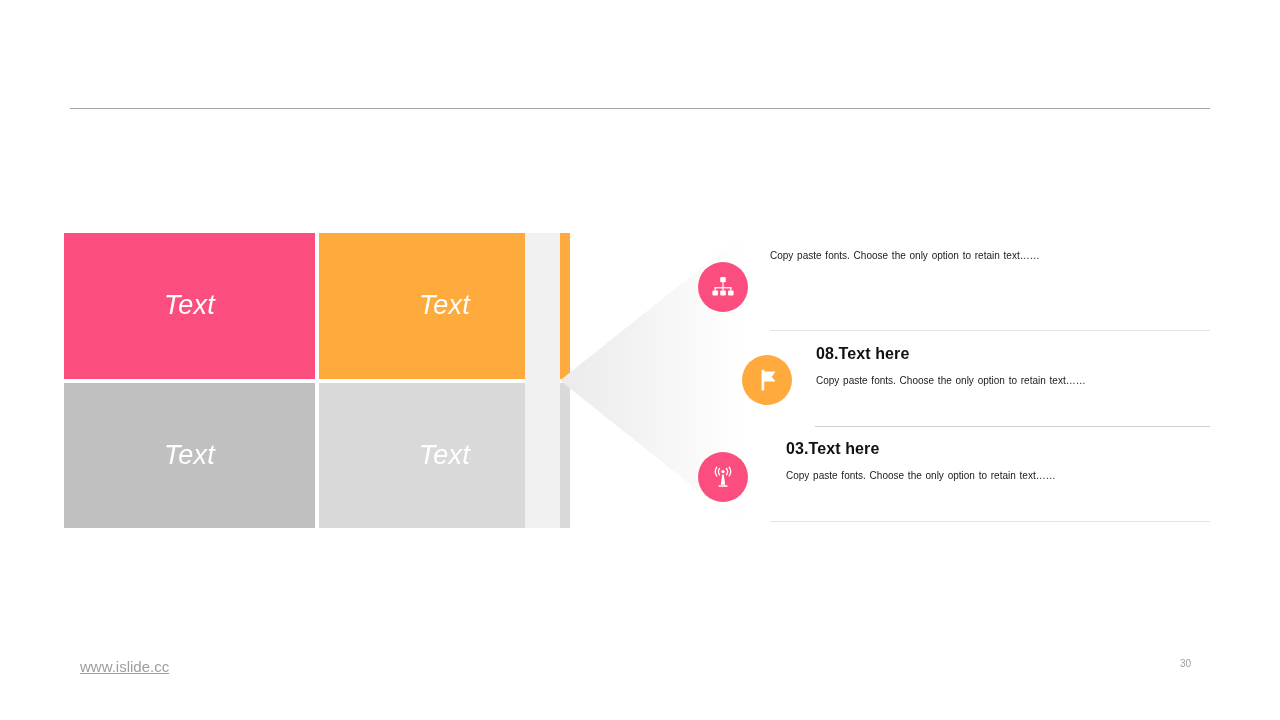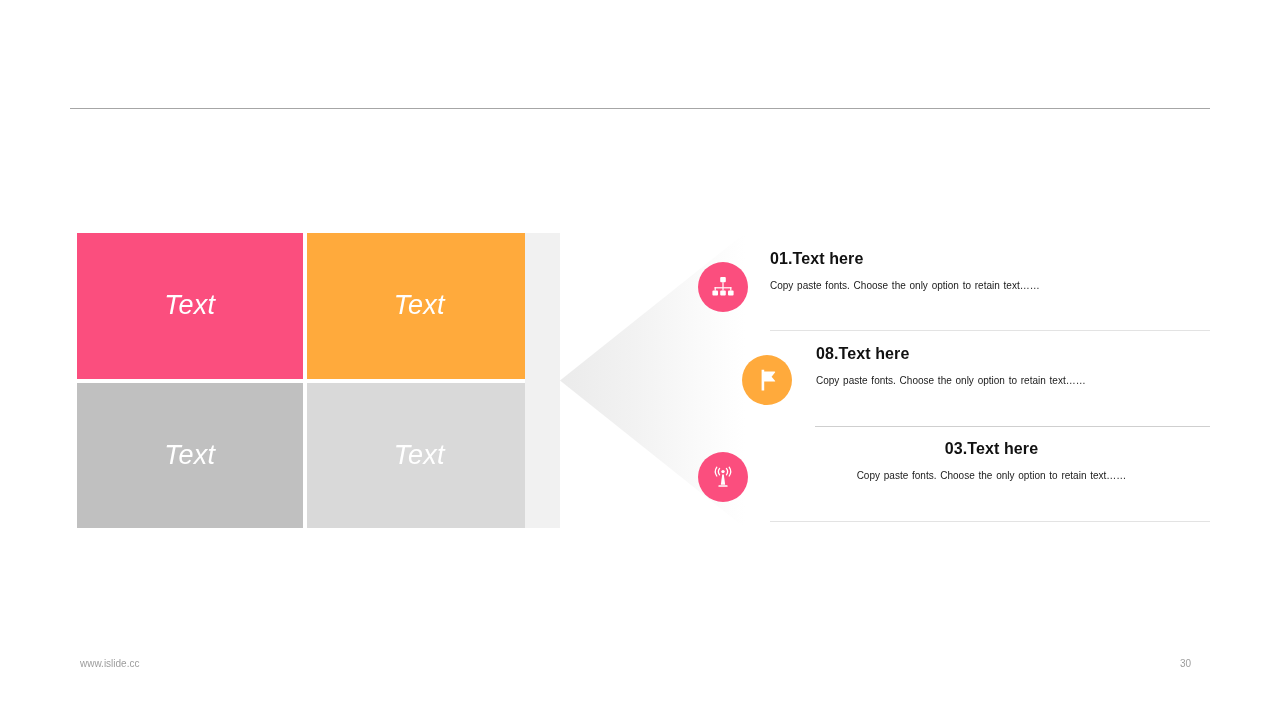--- a/index.html
+++ b/index.html
@@ -23,23 +23,23 @@
     left: 70px;
     top: 108px;
     width: 1140px;
     height: 1px;
     background: #a6a6a6;
   }
 
   
   .tile-grid {
     position: absolute;
-    left: 77px;
+    left: 64px;
     top: 233px;
-    width: 455px;
+    width: 506px;
     height: 295px;
     display: grid;
     grid-template-columns: 1fr 1fr;
     grid-template-rows: 1fr 1fr;
     gap: 4px;
   }
   .tile {
     display: flex;
     align-items: center;
     justify-content: center;
@@ -105,21 +105,21 @@
   .bubble.orange{ background: #ffaa3c; }
   .list-item.i1 .bubble { left: 0px; }
   .list-item.i2 .bubble { left: 44px; top: 10px; }
   .list-item.i3 .bubble { left: 0px; }
 
   .bubble svg { display: block; }
 
   .item-text { position: absolute; }
   .list-item.i1 .item-text { left: 72px; top: 0px;  width: 443px; }
   .list-item.i2 .item-text { left: 118px; top: 0px; width: 397px; }
-  .list-item.i3 .item-text { left: 72px; top: 0px;  width: 443px; text-align: center; }
+  .list-item.i3 .item-text { left: 88px; top: 0px;  width: 443px; }
 
   .item-title {
     font-size: 16px;
     font-weight: bold;
     color: #111111;
     letter-spacing: 0.1px;
     margin: 0 0 12px 0;
     white-space: nowrap;
   }
   .item-desc {
@@ -137,22 +137,23 @@
   }
   .divider.d1 { left: 770px; top: 330px;  width: 440px; background: #e3e3e3; }
   .divider.d2 { left: 815px; top: 426px;  width: 395px; background: #cfcfcf; }
   .divider.d3 { left: 770px; top: 521px;  width: 440px; background: #e3e3e3; }
 
   
   .footer-url {
     position: absolute;
     left: 80px;
     top: 658px;
-    font-size: 10px;
+    font-size: 15px;
     color: #9d9d9d;
+    text-decoration: underline;
   }
   .footer-page {
     position: absolute;
     left: 1180px;
     top: 658px;
     width: 30px;
     text-align: left;
     font-size: 10px;
     color: #9d9d9d;
   }
@@ -190,21 +191,20 @@
         <rect x="5.6" y="14.2" width="16.8" height="1.2" fill="#fff"></rect>
         <rect x="5.6" y="14.2" width="1.2" height="3.4" fill="#fff"></rect>
         <rect x="13.4" y="14.2" width="1.2" height="3.4" fill="#fff"></rect>
         <rect x="21.2" y="14.2" width="1.2" height="3.4" fill="#fff"></rect>
         <rect x="3.4" y="17.6" width="5.6" height="5" rx="1" fill="#fff"></rect>
         <rect x="11.2" y="17.6" width="5.6" height="5" rx="1" fill="#fff"></rect>
         <rect x="19" y="17.6" width="5.6" height="5" rx="1" fill="#fff"></rect>
       </svg>
     </div>
     <div class="item-text">
-      <div class="item-title">01.Text here</div>
       <div class="item-desc">Copy paste fonts. Choose the only option to retain text……</div>
     </div>
   </div>
 
   <div class="list-item i2">
     <div class="bubble orange">
       <svg width="28" height="28" viewBox="0 0 28 28" aria-hidden="true">
         <path d="M8.6 3.8 L8.6 24.4 L11.2 24.4 L11.2 15.6 L21.6 15.6 C22.2 15.6 22.4 15.1 22 14.7 L18.6 10.8 L22 6.6 C22.4 6.1 22.2 5.6 21.6 5.6 L11.2 5.6 L11.2 3.8 Z" fill="#fff"></path>
       </svg>
     </div>

